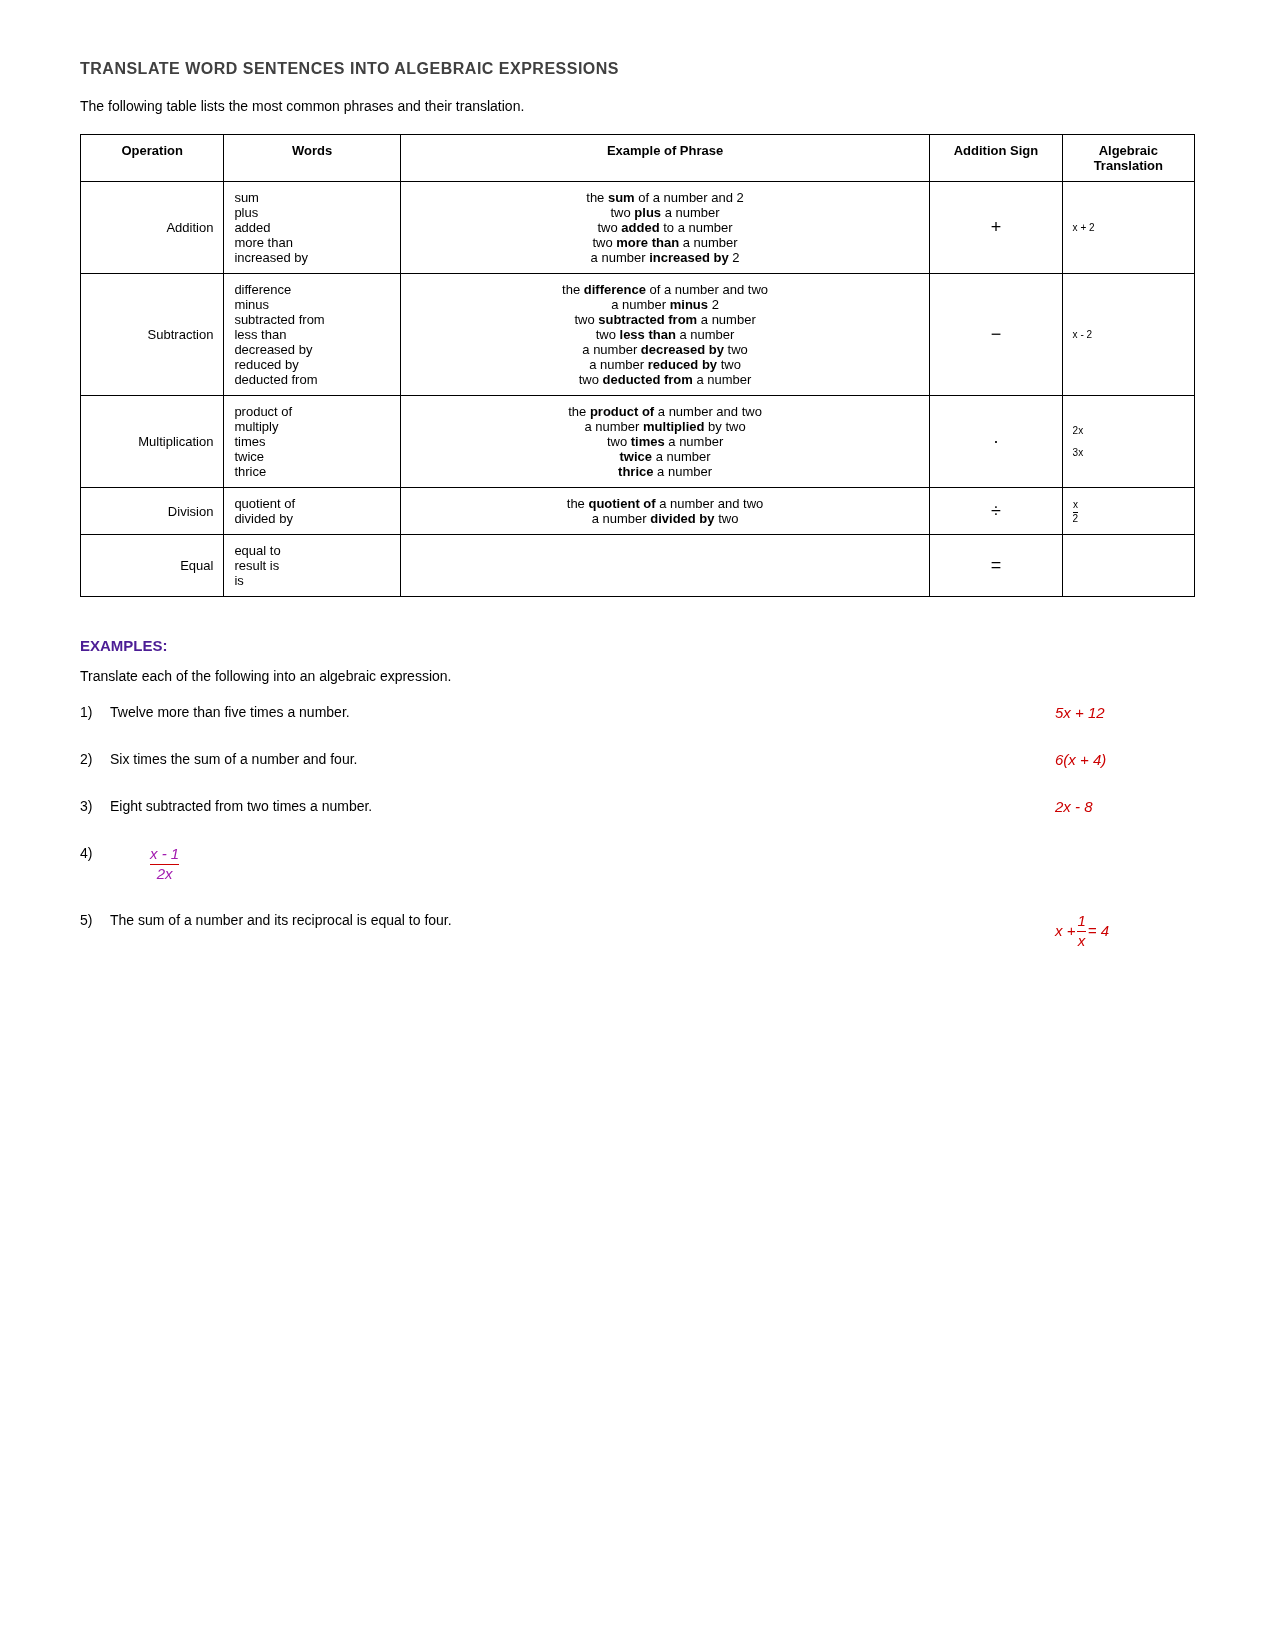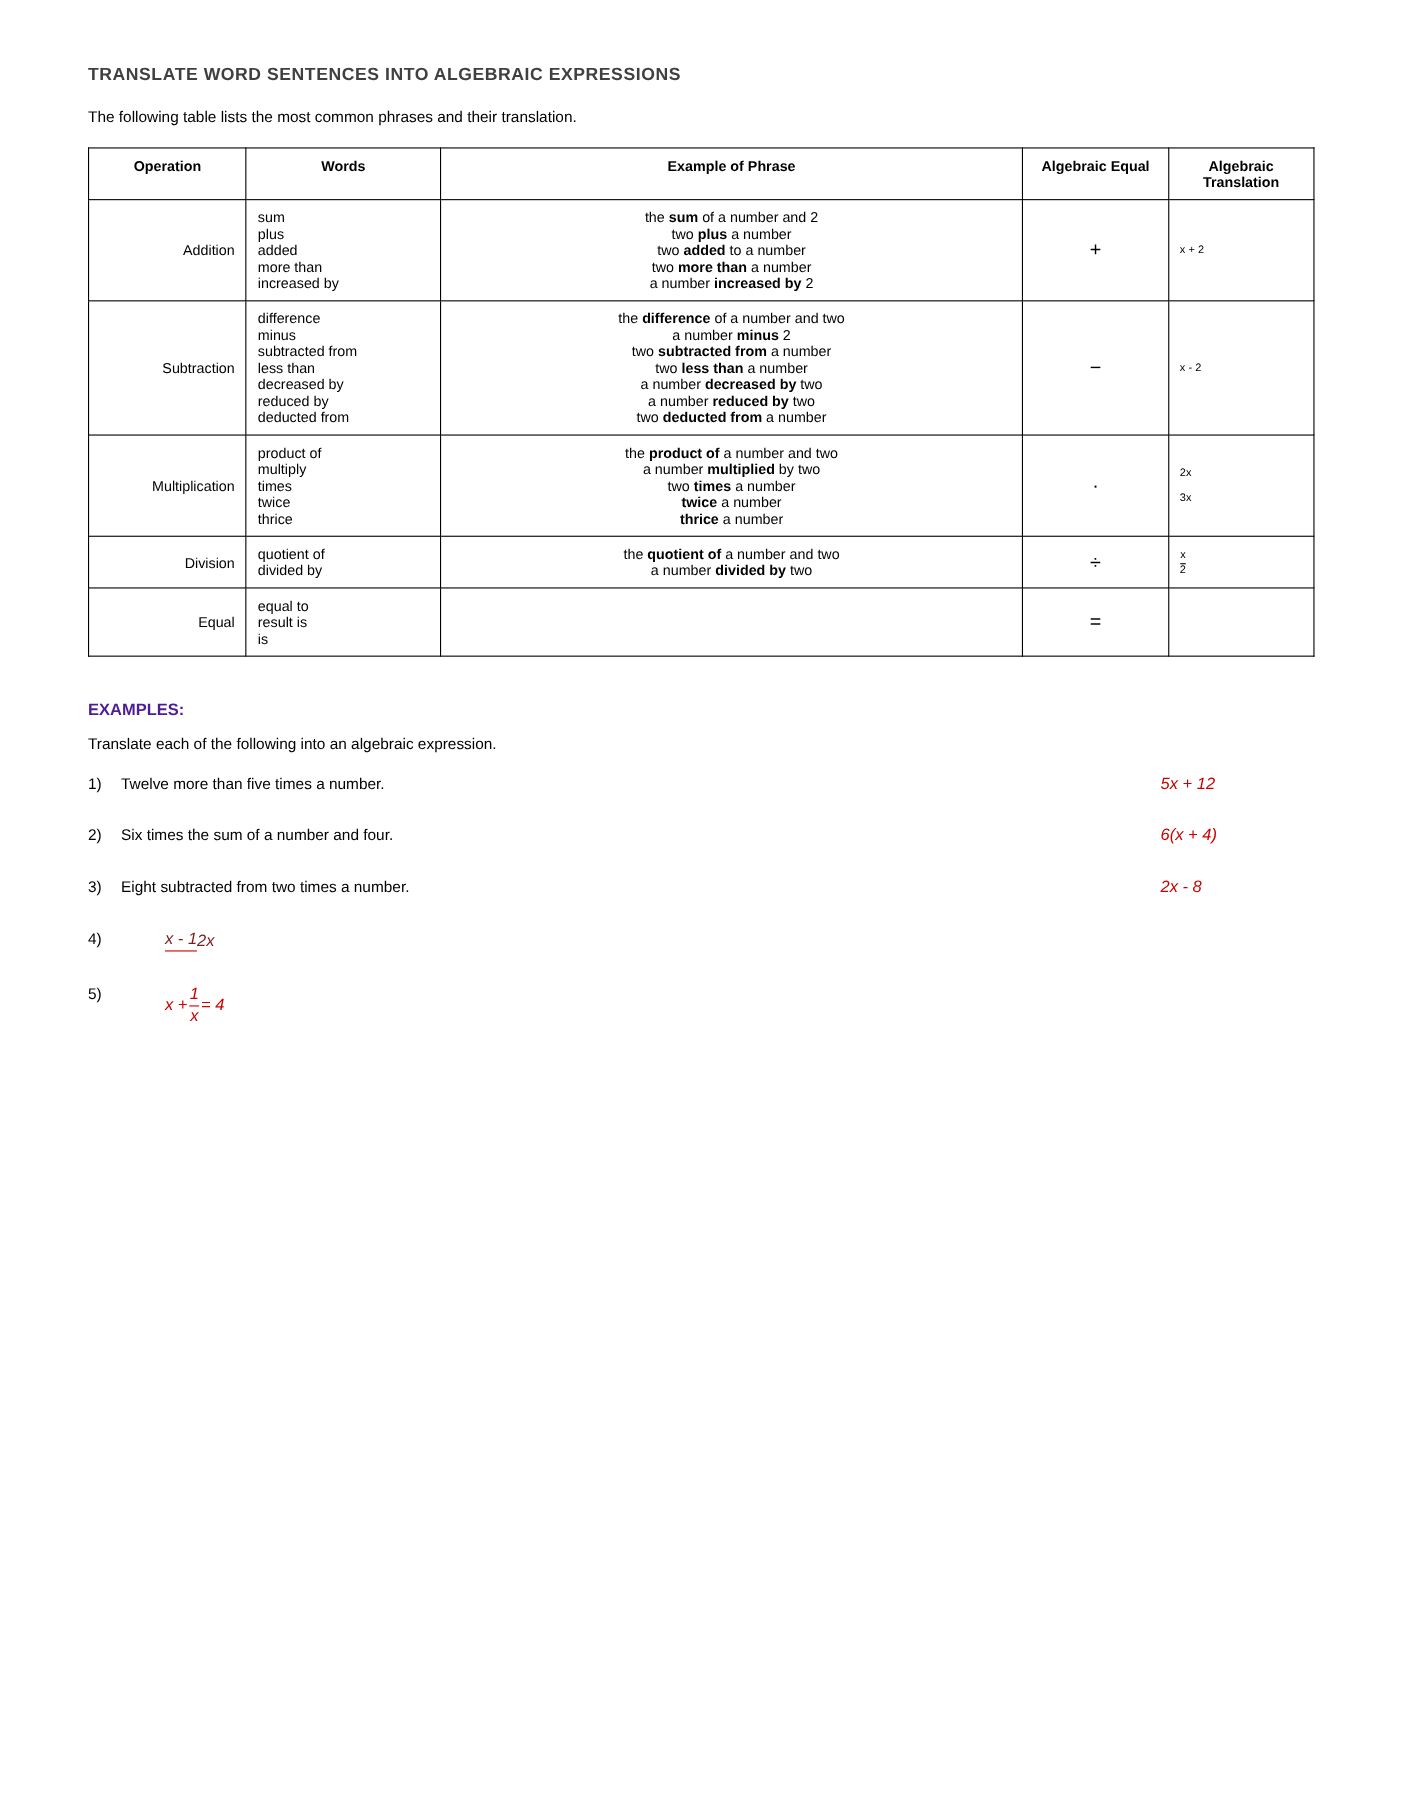--- a/index.html
+++ b/index.html
@@ -105,21 +105,21 @@
 <div class="page-title">TRANSLATE WORD SENTENCES INTO ALGEBRAIC EXPRESSIONS</div>
 
 <div class="intro-text">The following table lists the most common phrases and their translation.</div>
 
 <table class="main-table">
   <thead>
     <tr>
       <th class="th-operation">Operation</th>
       <th class="th-words">Words</th>
       <th class="th-phrase">Example of Phrase</th>
-      <th class="th-sign">Algebraic Equal</th>
+      <th class="th-sign">Addition Sign</th>
       <th class="th-translation">Algebraic Translation</th>
     </tr>
   </thead>
   <tbody>
 
     <tr>
       <td class="operation-col">Addition</td>
       <td class="words-cell">
         sum<br>plus<br>added<br>more than<br>increased by
       </td>
@@ -217,29 +217,30 @@
 
 <div class="example-item">
   <span class="example-num">3)</span>
   <span class="example-text">Eight subtracted from two times a number.</span>
   <span class="example-answer">2x - 8</span>
 </div>
 
 <div class="example-item">
   <span class="example-num">4)</span>
   <span class="example-answer">
-    <span style="display:inline-flex;flex-direction:row;align-items:center;color:#7f1d1d;font-style:italic;">
+    <span style="display:inline-flex;flex-direction:column;align-items:center;color:#a21caf;font-style:italic;">
       <span style="border-bottom:1px solid #cc0000;padding-bottom:2px;">x - 1</span>
       <span>2x</span>
     </span>
   </span>
 </div>
 
 <div class="example-item">
   <span class="example-num">5)</span>
+  <span class="example-text">The sum of  a number and its reciprocal is equal to four.</span>
   <span class="example-answer">
     <span style="color:#cc0000;font-style:italic;display:inline-flex;align-items:center;gap:2px;">
       <span>x + </span>
       <span style="display:inline-flex;flex-direction:column;align-items:center;">
         <span style="border-bottom:1px solid #cc0000;padding-bottom:2px;">1</span>
         <span>x</span>
       </span>
       <span> = 4</span>
     </span>
   </span>

